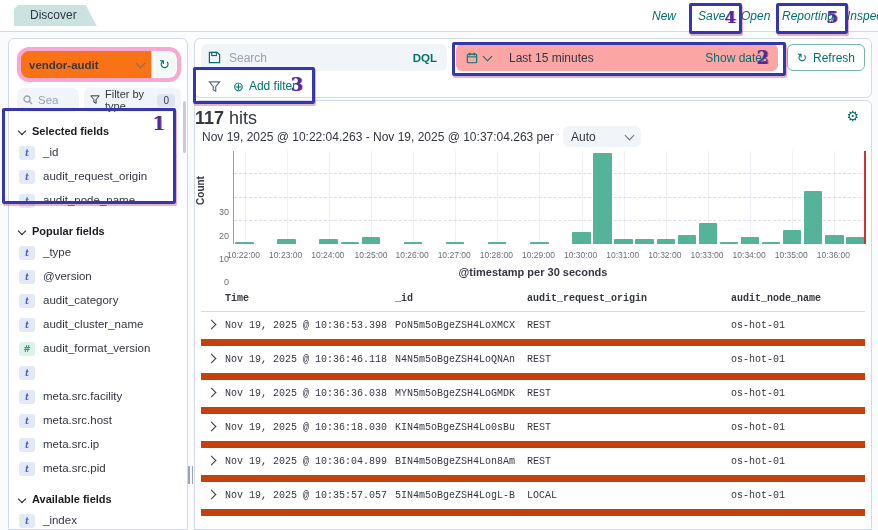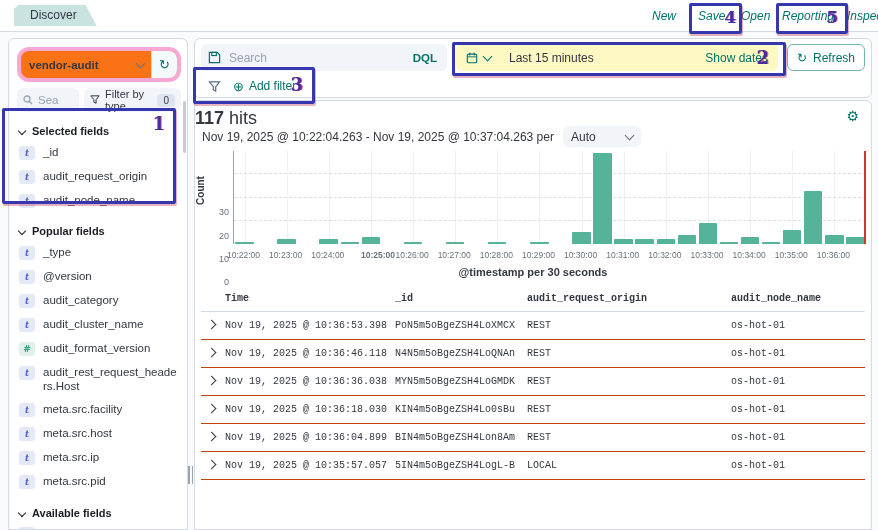--- a/index.html
+++ b/index.html
@@ -52,21 +52,21 @@
   .grip i{width:1.5px;background:#9aa4b5;}
 
   
   .qcard{position:absolute;left:194px;top:38px;width:678px;height:60px;background:#fff;
     border:1px solid #d3dae6;border-radius:6px;box-sizing:border-box;padding:5px 6px;z-index:1;}
   .qrow{display:flex;gap:9px;height:27px;align-items:center;}
   .searchbar{flex:1;display:flex;align-items:center;background:#f1f4f9;border-radius:6px;
     height:100%;padding:0 10px 0 7px;gap:8px;box-sizing:border-box;}
   .ph{color:#98a2b3;font-size:12px;}
   .dql{margin-left:auto;color:#00726b;font-size:11.5px;font-weight:600;cursor:pointer;}
-  .datebar{flex:0 0 322px;display:flex;align-items:center;background:#fef9c3;border-radius:6px;
+  .datebar{flex:0 0 322px;display:flex;align-items:center;background:#fca5a5;border-radius:6px;
     height:100%;padding:0 10px;gap:6px;box-sizing:border-box;}
   .dtext{font-size:12px;color:#343741;margin-left:12px;}
   .showdates{margin-left:auto;color:#00726b;font-size:12px;cursor:pointer;}
   .refresh-btn{flex:0 0 78px;height:100%;border:1px solid #72b5ae;color:#00726b;border-radius:6px;
     display:flex;align-items:center;justify-content:center;gap:6px;font-size:12px;background:#fff;
     box-sizing:border-box;cursor:pointer;}
   .filterrow{display:flex;align-items:center;gap:12px;margin-top:6px;padding-left:7px;height:18px;}
   .addfilter{display:flex;align-items:center;gap:5px;color:#00726b;font-size:12px;cursor:pointer;}
   .oplus{font-size:13px;line-height:1;}
 
@@ -95,21 +95,21 @@
   .xtick{position:absolute;top:103px;transform:translateX(-50%);font-size:8.5px;color:#69707d;white-space:nowrap;}
   .xlabel{position:absolute;top:119px;width:100%;text-align:center;font-size:11px;font-weight:600;color:#343741;}
 
   
   .tablewrap{position:absolute;top:186px;left:6px;right:6px;}
   table{width:100%;border-collapse:collapse;table-layout:fixed;
     font-family:"Liberation Mono","DejaVu Sans Mono",monospace;font-size:10px;color:#343741;}
   col.c-arrow{width:20px}col.c-time{width:170px}col.c-id{width:132px}col.c-origin{width:204px}
   th{text-align:left;font-weight:700;padding:6px 0 7px 4px;border-bottom:1px solid #d3dae6;
     white-space:nowrap;overflow:hidden;}
-  td{padding:8px 0 8px 4px;border-bottom:1px solid #c2410c;white-space:nowrap;overflow:hidden;}
+  td{padding:8px 0 8px 4px;border-bottom:7px solid #c2410c;white-space:nowrap;overflow:hidden;}
   .rowchev{display:inline-block;width:6px;height:6px;border-top:1.4px solid #343741;
     border-right:1.4px solid #343741;transform:rotate(45deg);margin-left:3px;cursor:pointer;}
 
   
   .icn{display:inline-flex;align-items:center;justify-content:center;}
 
   
   .ann{position:absolute;border:3px solid #3636ae;border-radius:2px;
     box-shadow:1px 2px 0 rgba(185,40,70,.35);z-index:20;pointer-events:none;}
   .ann .num{position:absolute;font-family:"DejaVu Serif",serif;font-weight:700;font-size:18px;
@@ -194,21 +194,20 @@
       <div class="field-item">
         <span class="fbadge str">t</span>
         <span class="fname">audit_cluster_name</span>
       </div>
       <div class="field-item">
         <span class="fbadge num">#</span>
         <span class="fname">audit_format_version</span>
       </div>
       <div class="field-item">
         <span class="fbadge str">t</span>
-        <span class="fname">audit_rest_request_headers.Host</span>
       </div>
       <div class="field-item">
         <span class="fbadge str">t</span>
         <span class="fname">meta.src.facility</span>
       </div>
       <div class="field-item">
         <span class="fbadge str">t</span>
         <span class="fname">meta.src.host</span>
       </div>
       <div class="field-item">
@@ -335,21 +334,21 @@
         <div class="bar" style="left: 548.933px; width: 18.4667px; height: 13.95px; background: rgb(84, 179, 153);"></div>
         <div class="bar" style="left: 570px; width: 18.4667px; height: 53.475px; background: rgb(84, 179, 153);"></div>
         <div class="bar" style="left: 591.067px; width: 18.4667px; height: 9.3px; background: rgb(84, 179, 153);"></div>
         <div class="bar" style="left: 612.133px; width: 18.4667px; height: 6.975px; background: rgb(84, 179, 153);"></div>
         <div class="nowline" style="background: rgb(208, 52, 44);"></div>
       </div>
     <div id="xticks">
         <span class="xtick" style="left: 48.5333px;">10:22:00</span>
         <span class="xtick" style="left: 90.6667px;">10:23:00</span>
         <span class="xtick" style="left: 132.8px;">10:24:00</span>
-        <span class="xtick" style="left: 183px; font-weight: bold;">10:25:00</span>
+        <span class="xtick" style="left: 176px;">10:25:00</span>
         <span class="xtick" style="left: 217.067px;">10:26:00</span>
         <span class="xtick" style="left: 259.2px;">10:27:00</span>
         <span class="xtick" style="left: 301.333px;">10:28:00</span>
         <span class="xtick" style="left: 343.467px;">10:29:00</span>
         <span class="xtick" style="left: 385.6px;">10:30:00</span>
         <span class="xtick" style="left: 427.733px;">10:31:00</span>
         <span class="xtick" style="left: 469.867px;">10:32:00</span>
         <span class="xtick" style="left: 512px;">10:33:00</span>
         <span class="xtick" style="left: 554.133px;">10:34:00</span>
         <span class="xtick" style="left: 596.267px;">10:35:00</span>

